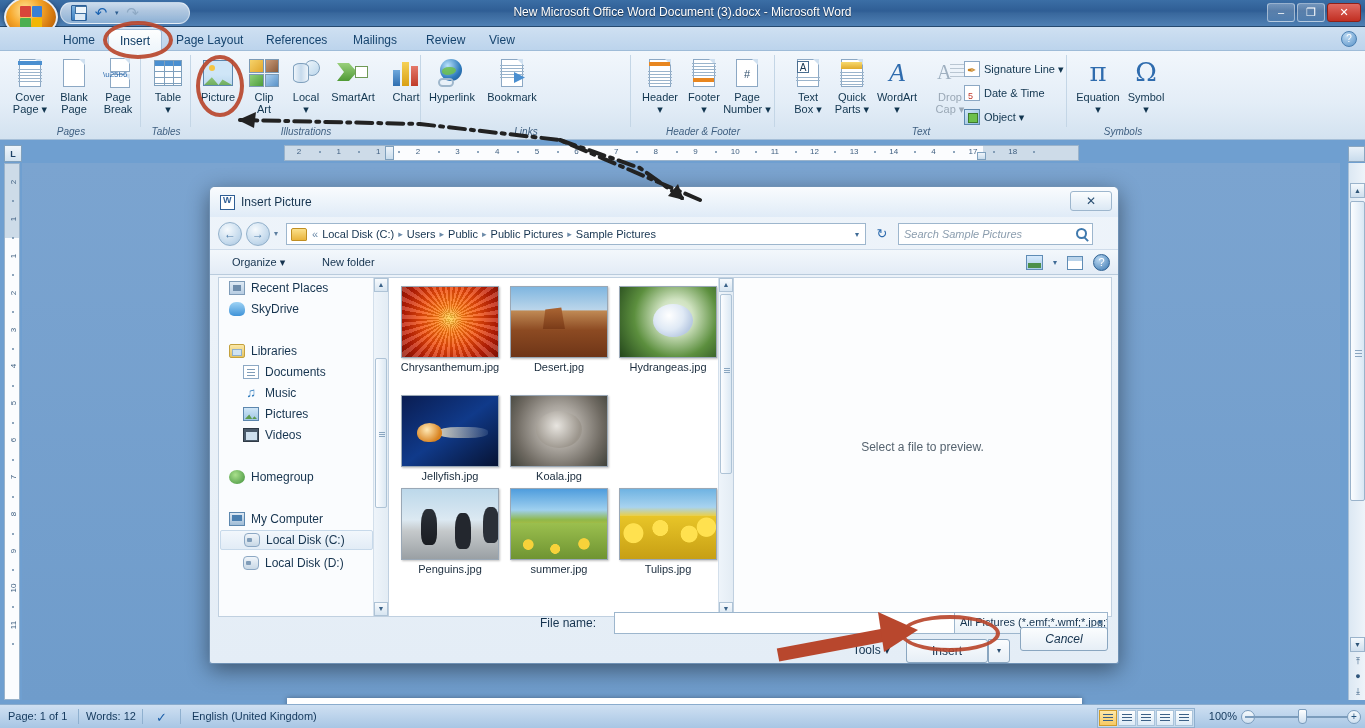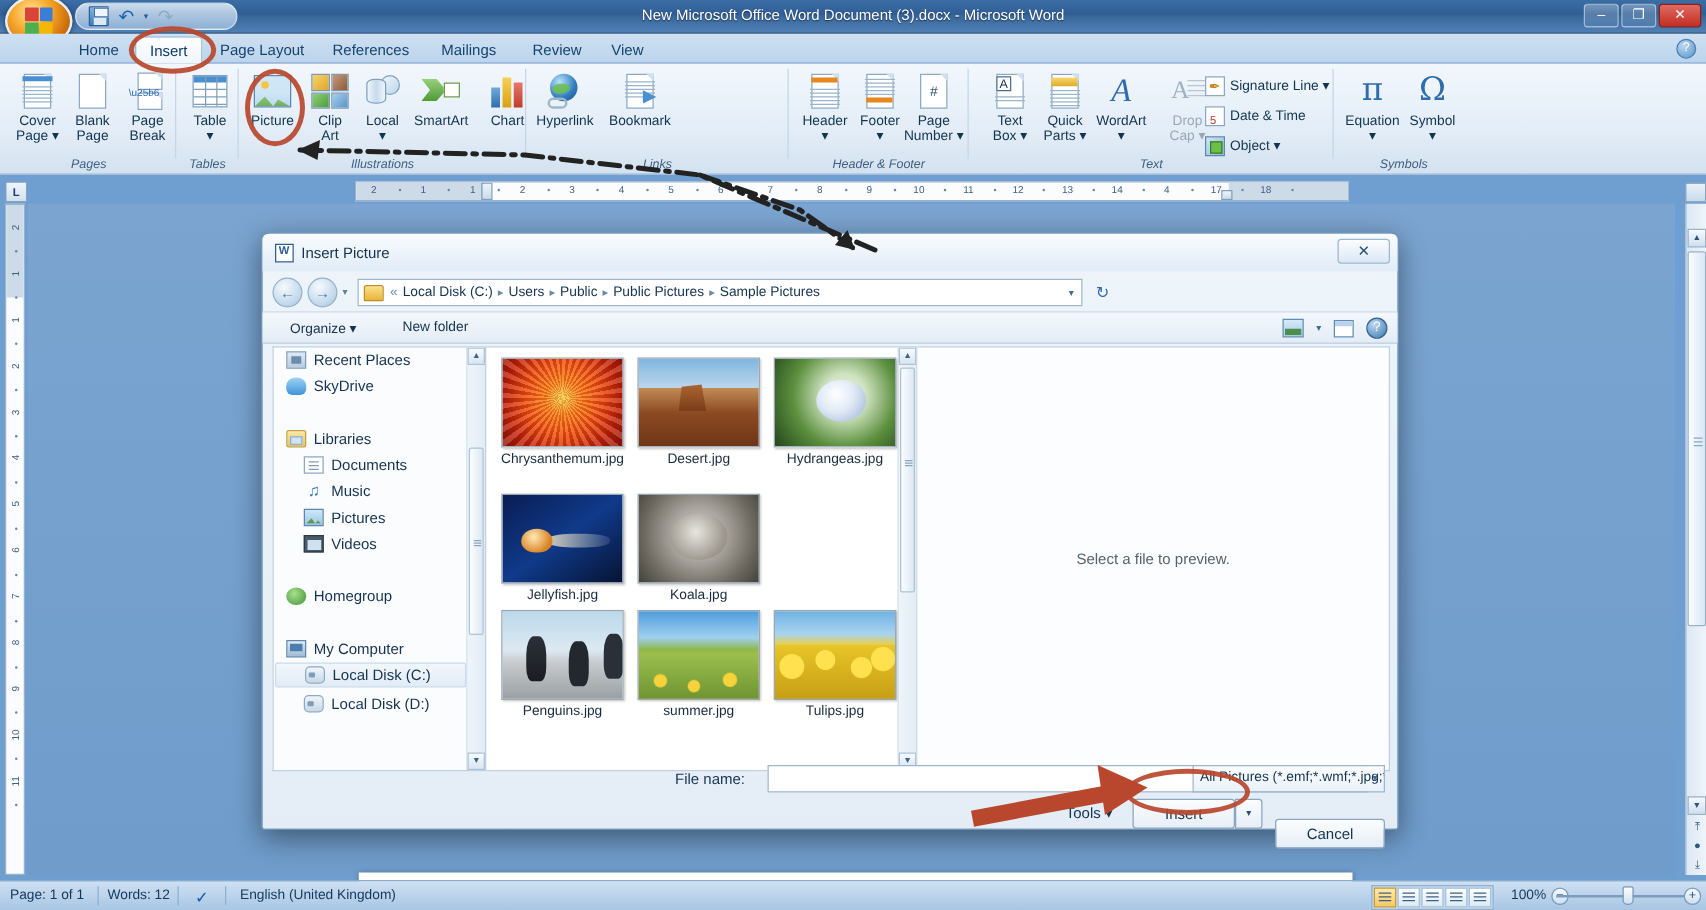--- a/index.html
+++ b/index.html
@@ -419,23 +419,23 @@
     position:absolute; right:130px; top:32px; width:82px; height:24px;
     background:linear-gradient(to bottom,#fbfdfe,#e6eef6); border:1px solid #8aa6c0; border-radius:3px;
     font-size:12px; color:#15334f; text-align:center; line-height:22px;
   }
   .btn-ins-drop {
     position:absolute; right:108px; top:32px; width:22px; height:24px;
     background:linear-gradient(to bottom,#fbfdfe,#e6eef6); border:1px solid #8aa6c0; border-radius:0 3px 3px 0;
     font-size:8px; color:#2a4f72; text-align:center; line-height:22px;
   }
   .btn-cancel {
-    position:absolute; right:10px; top:48px; width:88px; height:24px;
+    position:absolute; right:10px; top:20px; width:88px; height:24px;
     background:linear-gradient(to bottom,#fbfdfe,#e6eef6); border:1px solid #8aa6c0; border-radius:3px;
-    font-size:12px; color:#15334f; text-align:center; line-height:22px;
+    font-size:12px; color:#15334f; text-align:center; line-height:22px;font-style:italic;
   }
 
   
   .hl-ellipse { position:absolute; border:4px solid #b8472d; border-radius:50%; opacity:.92; }
   .arrow-svg { position:absolute; left:0; top:0; width:1365px; height:728px; pointer-events:none; }
 </style>
 </head>
 <body>
 
 <div id="app">
@@ -831,20 +831,24 @@
         <span class="crumb">Public</span>
         <span class="crumb-sep">▸</span>
         <span class="crumb">Public Pictures</span>
         <span class="crumb-sep">▸</span>
         <span class="crumb">Sample Pictures</span>
         <span style="position:absolute; right:6px; font-size:8px; color:#3f6b96;">▾</span>
       </div>
 
       <div class="refresh">↻</div>
 
+      <div class="searchbox">
+        <span>Search Sample Pictures</span>
+        <span class="mag"></span>
+      </div>
     </div>
 
     <div class="cmdbar">
       <div class="cmd" style="left:22px">Organize ▾</div>
       <div class="cmd" style="left:112px">New folder</div>
       <div class="cb-right">
         <span class="viewic"></span>
         <span style="font-size:8px;color:#3f6b96;">▾</span>
         <span class="paneic"></span>
         <span class="helpic">?</span>

